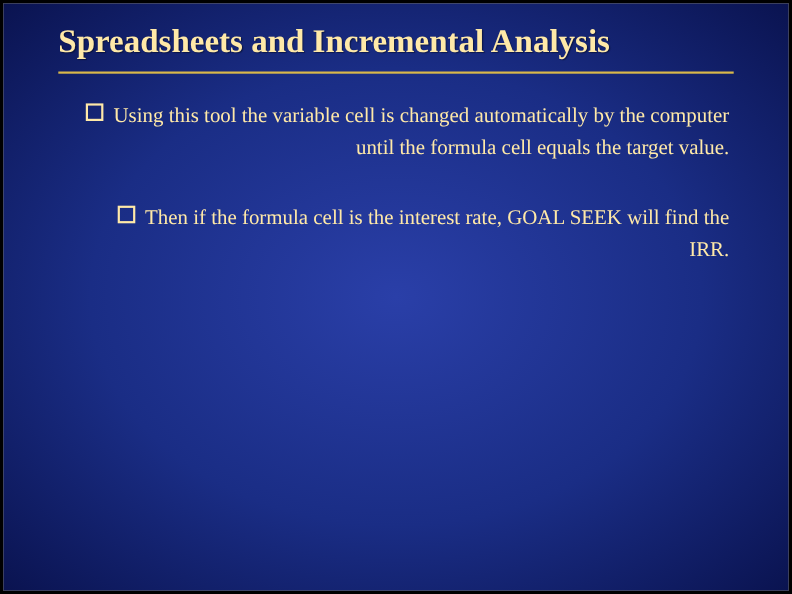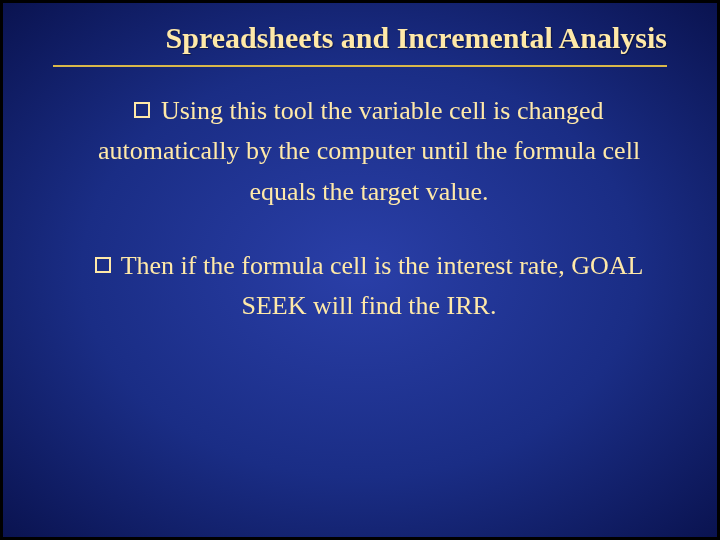--- a/index.html
+++ b/index.html
@@ -20,39 +20,39 @@
     position: relative;
   }
   .title-area {
     padding: 0 30px;
     margin-top: 4px;
   }
   .title {
     color: #ffe9a8;
     font-size: 30px;
     font-weight: bold;
-    text-align: right;
+    text-align: left;
     margin: 0;
     padding-bottom: 6px;
     text-shadow: 1px 1px 1px rgba(0,0,0,0.4);
   }
   .rule {
     border: none;
     border-top: 2px solid #d9b84a;
     margin: 4px 0 0 0;
   }
   .body {
     padding: 24px 34px 0 34px;
   }
   .para {
     color: #ffe9a8;
-    font-size: 26px;
+    font-size: 19px;
     line-height: 1.55;
     margin: 0 0 34px 18px;
-    text-align: center;
+    text-align: right;
   }
   .bullet-box {
     display: inline-block;
     width: 12px;
     height: 12px;
     border: 2px solid #ffe9a8;
     vertical-align: baseline;
     margin-right: 4px;
     position: relative;
     top: -1px;

